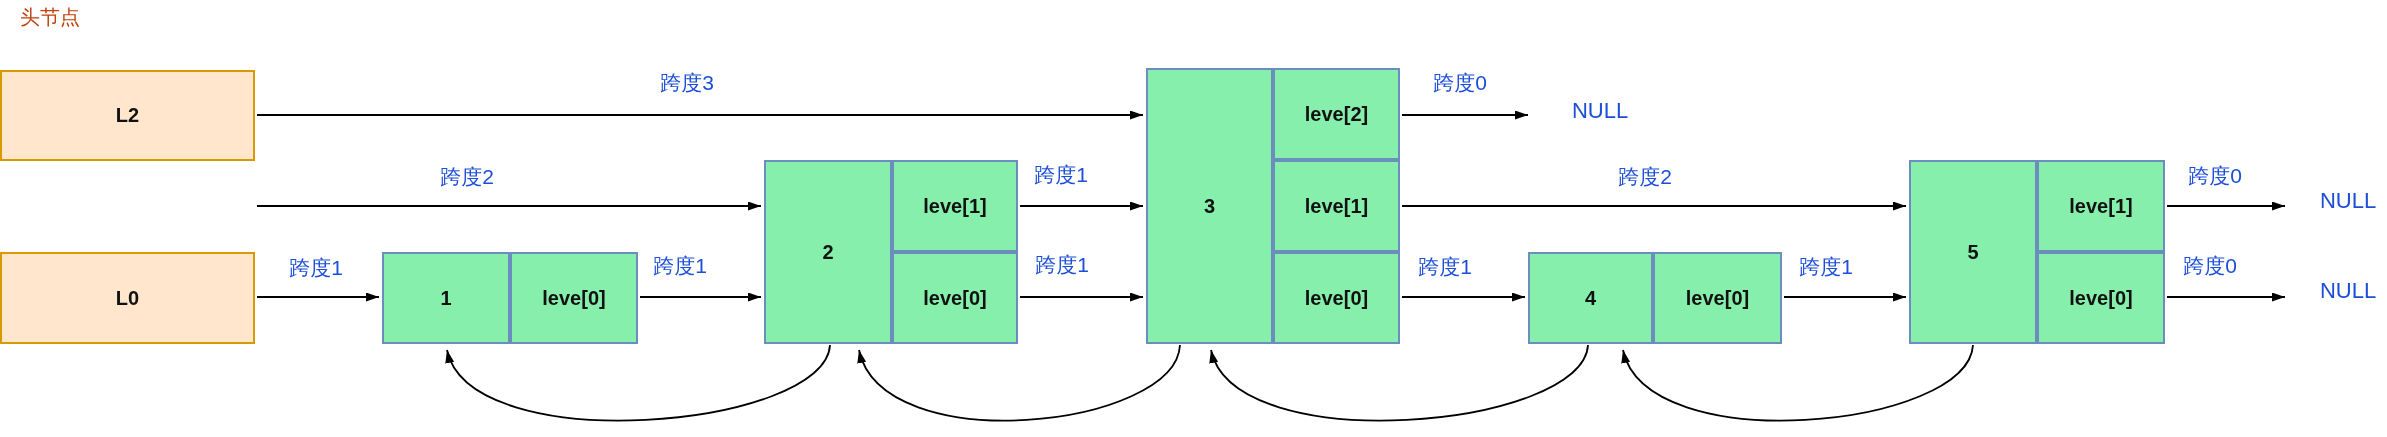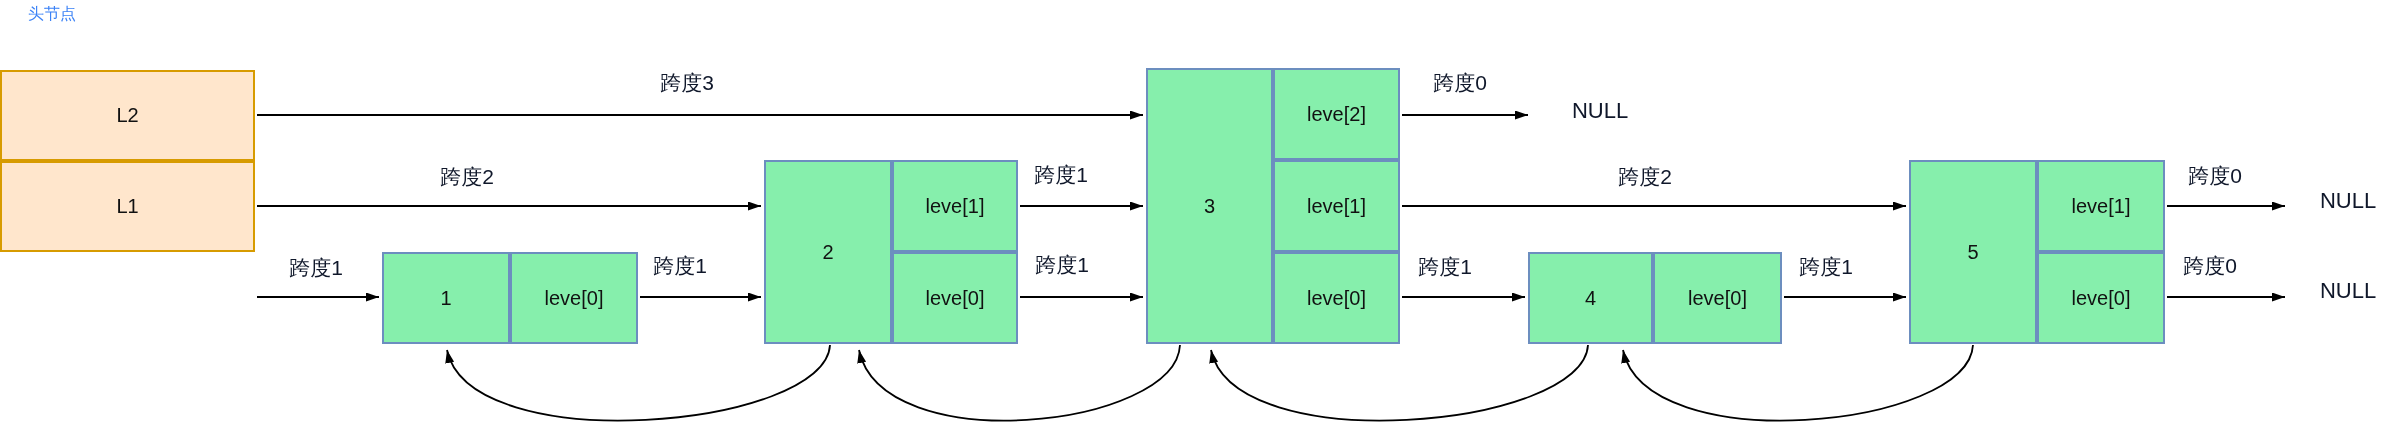--- a/index.html
+++ b/index.html
@@ -4,33 +4,33 @@
 <style>
   html,body{margin:0;padding:0;background:#ffffff;}
   .canvas{
     position:relative;
     width:2387px;height:437px;
     background:#ffffff;
     font-family:"Liberation Sans","DejaVu Sans",sans-serif;
     overflow:hidden;
   }
   .title{
-    position:absolute;left:28px;top:4px;
-    font-size:16px;color:#3b82f6;white-space:nowrap;
+    position:absolute;left:20px;top:4px;
+    font-size:20px;color:#c2410c;white-space:nowrap;
   }
   .cell{
     position:absolute;box-sizing:border-box;
     display:flex;align-items:center;justify-content:center;
-    font-size:20px;color:#111111;white-space:nowrap;
+    font-size:20px;color:#111111;white-space:nowrap;font-weight:bold;
   }
   .head-cell{background:#FFE6CC;border:2px solid #D79B00;}
   .node-cell{background:#86efac;border:2px solid #6C8EBF;}
   .lbl{
     position:absolute;transform:translate(-50%,-50%);
-    font-size:21px;color:#0f172a;white-space:nowrap;
+    font-size:21px;color:#1d4ed8;white-space:nowrap;
   }
   .null-lbl{font-size:22px;margin-left:28px;}
   svg.wires{position:absolute;left:0;top:0;}
 </style>
 </head>
 <body>
 
 <div class="canvas">
 
   <svg class="wires" width="2387" height="437" viewBox="0 0 2387 437">
@@ -56,21 +56,21 @@
       <path d="M 830,345 C 826,428 470,460 447,350" marker-end="url(#ah)"></path>
       <path d="M 1180,345 C 1176,428 882,460 859,350" marker-end="url(#ah)"></path>
       <path d="M 1588,345 C 1584,428 1234,460 1211,350" marker-end="url(#ah)"></path>
       <path d="M 1973,345 C 1969,428 1646,460 1623,350" marker-end="url(#ah)"></path>
     </g>
   </svg>
 
   <div class="title">头节点</div>
 
   <div class="cell head-cell" style="left:0px;top:70px;width:255px;height:91px">L2</div>
-  <div class="cell head-cell" style="left:0px;top:161px;width:255px;height:91px">L1</div>
+  <div class="cell head-cell" style="left:0px;top:252px;width:255px;height:92px">L0</div>
 
   <div class="cell node-cell" style="left:382px;top:252px;width:128px;height:92px">1</div>
   <div class="cell node-cell" style="left:510px;top:252px;width:128px;height:92px">leve[0]</div>
 
   <div class="cell node-cell" style="left:764px;top:160px;width:128px;height:184px">2</div>
   <div class="cell node-cell" style="left:892px;top:160px;width:126px;height:92px">leve[1]</div>
   <div class="cell node-cell" style="left:892px;top:252px;width:126px;height:92px">leve[0]</div>
 
   <div class="cell node-cell" style="left:1146px;top:68px;width:127px;height:276px">3</div>
   <div class="cell node-cell" style="left:1273px;top:68px;width:127px;height:92px">leve[2]</div>

